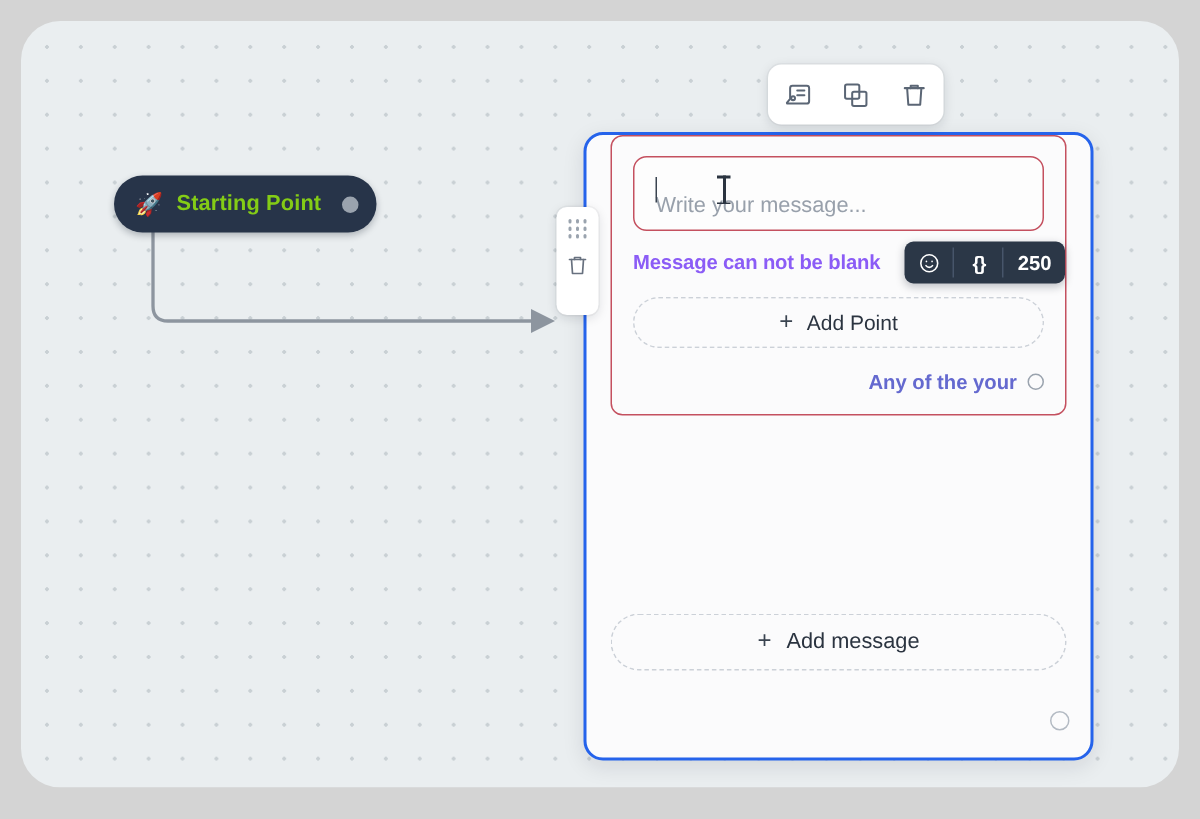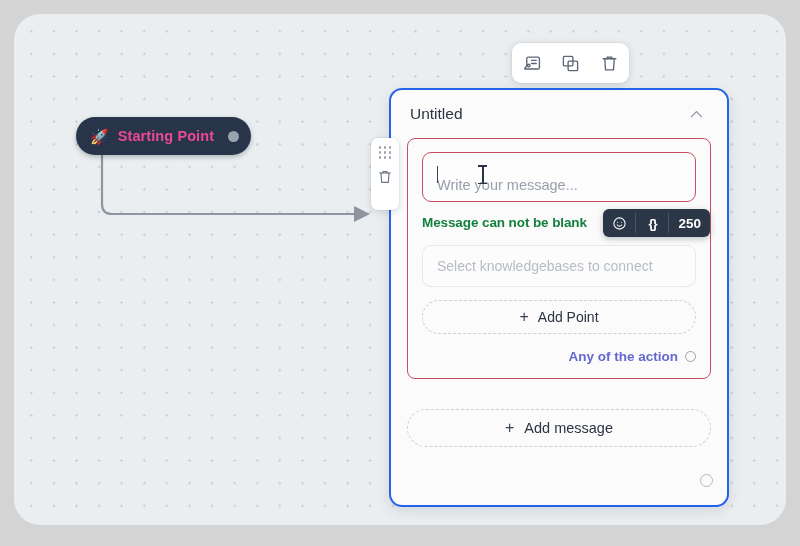--- a/index.html
+++ b/index.html
@@ -36,21 +36,21 @@
     height: 38px;
     display: flex; align-items: center; gap: 9px;
     padding: 0 12px 0 14px;
     background: #273449;
     border-radius: 19px;
     box-shadow: 0 2px 5px rgba(16,24,40,.28);
     cursor: pointer;
   }
   .start-node .rocket { font-size: 15px; line-height: 1; }
   .start-node .label {
-    color: #ec4899; font-size: 14.5px; font-weight: 700; letter-spacing: .1px;
+    color: #84cc16; font-size: 14.5px; font-weight: 700; letter-spacing: .1px;
     white-space: nowrap;
   }
   .start-node .port {
     width: 11px; height: 11px; border-radius: 50%;
     background: #9aa3ae; margin-left: 5px; flex: 0 0 auto;
   }
 
   
   .top-toolbar {
     position: absolute; left: 498px; top: 29px;
@@ -134,21 +134,21 @@
     content: ""; position: absolute; left: 0; width: 9px; height: 1.5px; background: #2b3440;
   }
   .ibeam::before { top: 0; }
   .ibeam::after { bottom: 0; }
   .ibeam i { position: absolute; left: 4px; top: 0; width: 1.6px; height: 19px; background: #2b3440; }
 
   .err-row {
     margin-top: 9px; height: 22px;
     display: flex; align-items: center; position: relative;
   }
-  .err-text { font-size: 13.5px; color: #15803d; font-weight: 700; letter-spacing: -.1px; }
+  .err-text { font-size: 13.5px; color: #8b5cf6; font-weight: 700; letter-spacing: -.1px; }
 
   .tooltip-bar {
     position: absolute; right: -14px; top: -2px;
     height: 28px; background: #2b3747; border-radius: 6px;
     display: flex; align-items: stretch; color: #fff;
     box-shadow: 0 2px 6px rgba(16,24,40,.25);
   }
   .tooltip-bar .tt-btn {
     width: 32px; display: flex; align-items: center; justify-content: center; cursor: pointer;
   }
@@ -259,28 +259,20 @@
         <svg width="16" height="16" viewBox="0 0 24 24" fill="none" stroke="currentColor" stroke-width="1.7" stroke-linecap="round" stroke-linejoin="round">
           <path d="M4 6h16"></path>
           <path d="M9 6V4h6v2"></path>
           <path d="M6 6l1 14h10l1-14"></path>
         </svg>
       </div>
     </div>
 
     <div class="card">
 
-      <div class="card-header">
-        <span class="card-title">Untitled</span>
-        <span class="chevron-up">
-          <svg width="17" height="17" viewBox="0 0 24 24" fill="none" stroke="currentColor" stroke-width="1.8" stroke-linecap="round" stroke-linejoin="round">
-            <polyline points="5 15 12 8 19 15"></polyline>
-          </svg>
-        </span>
-      </div>
 
       <div class="msg-group">
 
         <div style="position:relative;">
           <input class="msg-input" type="text" placeholder="Write your message..." style="">
           <span class="caret"></span>
           <span class="ibeam">
               <i></i>
             </span>
         </div>
@@ -298,31 +290,28 @@
             </div>
             <div class="tt-sep"></div>
             <div class="tt-btn">
               <span class="braces">{}</span>
             </div>
             <div class="tt-sep"></div>
             <div class="tt-count">250</div>
           </div>
         </div>
 
-        <div class="kb-select">
-          <span>Select knowledgebases to connect</span>
-        </div>
 
         <div class="add-button">
           <span class="plus">+</span>
           <span>Add Point</span>
         </div>
 
         <div class="any-row">
-          <span class="any-label">Any of the action</span>
+          <span class="any-label">Any of the your</span>
           <span class="any-port"></span>
         </div>
       </div>
 
       <div class="add-action">
         <span class="plus">+</span>
         <span>Add message</span>
       </div>
 
       <span class="card-port"></span>

